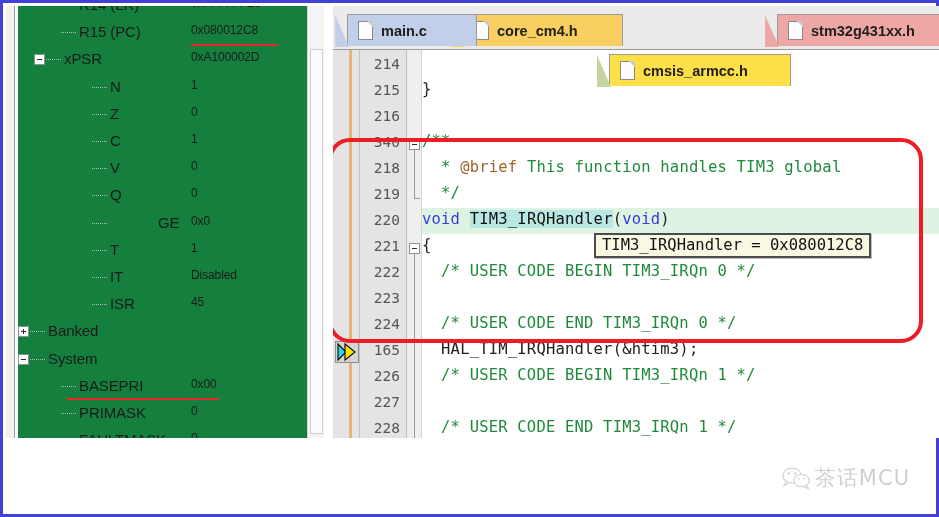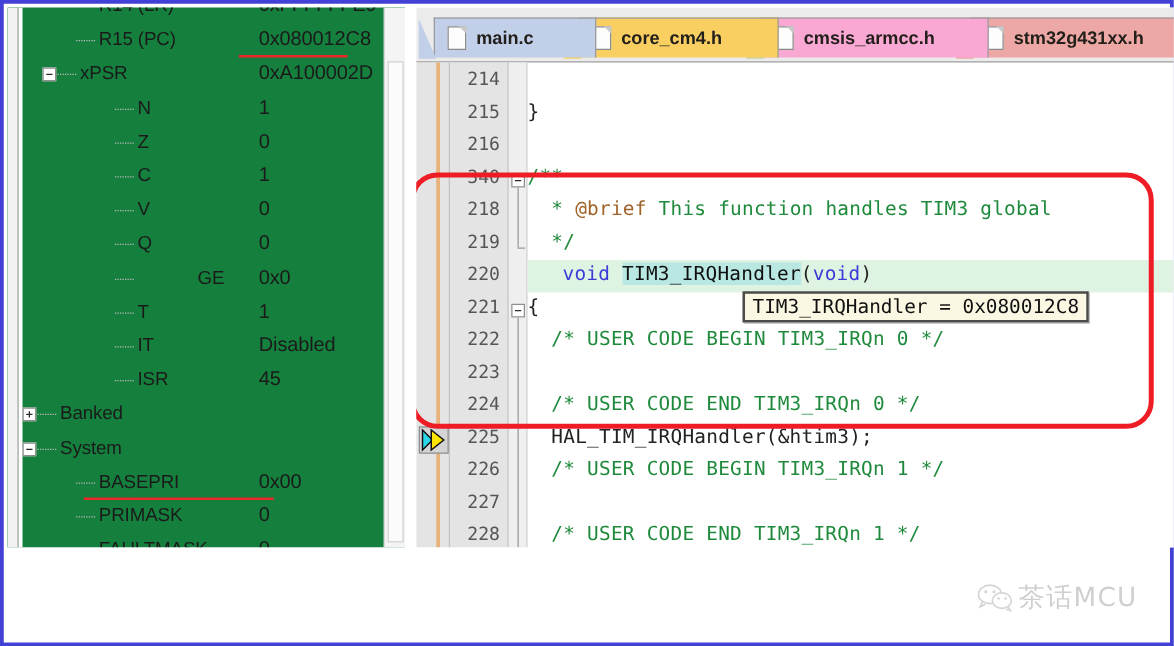--- a/index.html
+++ b/index.html
@@ -58,25 +58,24 @@
   .reg-name {
     position: absolute;
     font-size: 15px;
     color: #1a1a1a;
     top: 4px;
     letter-spacing: -0.1px;
   }
   .reg-val {
     position: absolute;
     left: 173px;
-    font-size: 16px;
+    font-size: 12px;
     color: #1a1a1a;
     top: 4px;
     letter-spacing: -0.1px;
-    margin-left: 16px;
   }
   
   .guide {
     position: absolute;
     top: 0; bottom: 0;
     width: 0;
     border-left: 1px dotted #b9b9b9;
   }
   .g1 { left: 18px; }
   .g2 { left: 49px; }
@@ -484,21 +483,21 @@
         <div class="tab" style="left: 14px; width: 130px; background: rgb(194, 207, 232); z-index: 10;">
           <div class="tab-corner" style="border-color: transparent transparent transparent rgb(194, 207, 232);"></div>
           <span class="doc-icon"></span>
           <span class="tab-label">main.c</span>
         </div>
         <div class="tab" style="left: 130px; width: 160px; background: rgb(248, 207, 96); z-index: 9;">
           <div class="tab-corner" style="border-color: transparent transparent transparent rgb(248, 207, 96);"></div>
           <span class="doc-icon"></span>
           <span class="tab-label">core_cm4.h</span>
         </div>
-        <div class="tab" style="left: 276px; width: 182px; background: #f9a8d4; z-index: 8;">
+        <div class="tab" style="left: 276px; width: 182px; background: #fde047; z-index: 8; margin-top: 40px;">
           <div class="tab-corner" style="border-color: transparent transparent transparent rgb(197, 213, 160);"></div>
           <span class="doc-icon"></span>
           <span class="tab-label">cmsis_armcc.h</span>
         </div>
         <div class="tab" style="left: 444px; width: 166px; background: rgb(237, 168, 165); z-index: 7;">
           <div class="tab-corner" style="border-color: transparent transparent transparent rgb(237, 168, 165);"></div>
           <span class="doc-icon"></span>
           <span class="tab-label">stm32g431xx.h</span>
         </div>
       </div>
@@ -512,33 +511,33 @@
           <div class="ln" style="top: 32px;">215</div>
           <div class="ln" style="top: 58px;">216</div>
           <div class="ln" style="top: 84px;">340</div>
           <div class="ln" style="top: 110px;">218</div>
           <div class="ln" style="top: 136px;">219</div>
           <div class="ln" style="top: 162px;">220</div>
           <div class="ln" style="top: 188px;">221</div>
           <div class="ln" style="top: 214px;">222</div>
           <div class="ln" style="top: 240px;">223</div>
           <div class="ln" style="top: 266px;">224</div>
-          <div class="ln" style="top: 292px;">225</div>
+          <div class="ln" style="top: 292px;">165</div>
           <div class="ln" style="top: 318px;">226</div>
           <div class="ln" style="top: 344px;">227</div>
           <div class="ln" style="top: 370px;">228</div>
         </div>
       <div id="code-scroll-rail"></div>
     <div id="exec-line-hl" style="top: 158px;"></div>
         <div class="code-line" style="top: 30px;"><span>}</span></div>
         <div class="fold-box" style="top: 89px;"></div>
         <div class="code-line" style="top: 82px;"><span class="cm">/**</span></div>
         <div class="code-line" style="top: 108px;"><span class="cm">  * </span><span class="cmb">@brief</span><span class="cm"> This function handles TIM3 global</span></div>
         <div class="code-line" style="top: 134px;"><span class="cm">  */</span></div>
-        <div class="code-line" style="top: 160px; padding-left: 28px;"><span class="kw">void</span> <span class="hl-sel fn">TIM3_IRQHandler</span><span>(</span><span class="kw">void</span><span>)</span></div>
+        <div class="code-line" style="top: 160px;"><span class="kw">void</span> <span class="hl-sel fn">TIM3_IRQHandler</span><span>(</span><span class="kw">void</span><span>)</span></div>
         <div class="fold-box" style="top: 193px;"></div>
         <div class="code-line" style="top: 186px;"><span>{</span></div>
         <div class="code-line" style="top: 212px;"><span class="cm">  /* USER CODE BEGIN TIM3_IRQn 0 */</span></div>
         <div class="code-line" style="top: 264px;"><span class="cm">  /* USER CODE END TIM3_IRQn 0 */</span></div>
         <div class="code-line" style="top: 290px;"><span>  HAL_TIM_IRQHandler(&amp;htim3);</span></div>
         <div id="exec-marker" style="top: 291px;"><svg width="22" height="20" viewBox="0 0 22 20">
             <polygon points="2,2 2,18 10,10" fill="#2ad6e8" stroke="#111" stroke-width="1.2"></polygon>
             <polygon points="9,2 9,18 19,10" fill="#ffe600" stroke="#111" stroke-width="1.2"></polygon>
           </svg></div>
         <div class="code-line" style="top: 316px;"><span class="cm">  /* USER CODE BEGIN TIM3_IRQn 1 */</span></div>

